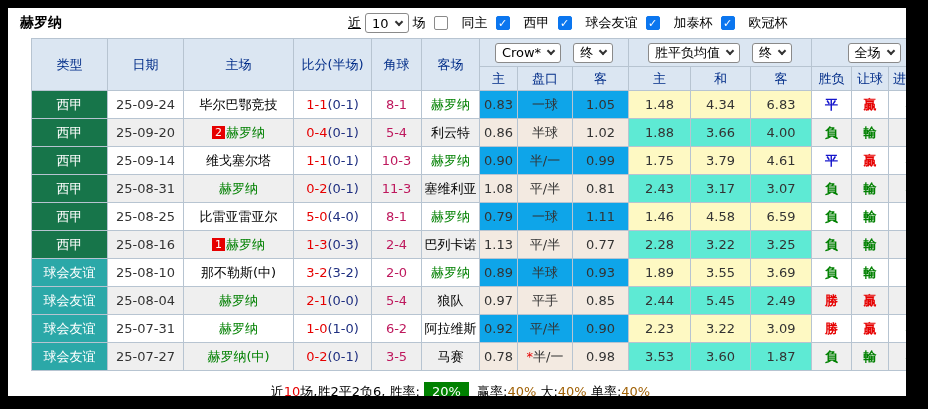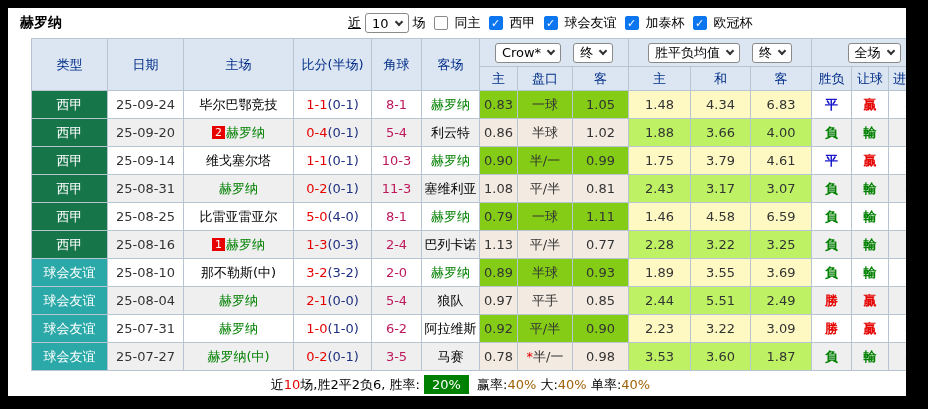--- a/index.html
+++ b/index.html
@@ -4,57 +4,57 @@
 <style>
   * { box-sizing: border-box; margin: 0; padding: 0; }
   html,body { width: 928px; height: 409px; background:#000; font-family:"DejaVu Sans", sans-serif; }
   .window { position:absolute; left:8px; top:8px; width:898px; height:388px; background:#fff; overflow:hidden; }
   .titlebar { height:30px; display:flex; align-items:center; padding-left:12px; position:relative; }
   .title { font-size:14px; font-weight:bold; color:#000; }
   .controls { position:absolute; left:340px; top:0; height:30px; display:flex; align-items:center; gap:4px; font-size:13px; color:#000; white-space:nowrap; }
   .link { text-decoration:underline; cursor:pointer; }
   .sel { display:inline-flex; align-items:center; justify-content:space-between; gap:7px; border:1px solid #8a8a8a; border-radius:3px; background:#fff; height:20px; padding:0 6px; font-size:13px; color:#000; cursor:pointer; }
   .chev { width:6px; height:6px; border-right:2px solid #333; border-bottom:2px solid #333; transform:rotate(45deg); margin-top:-3px; display:inline-block; }
-  .cb { display:inline-flex; align-items:center; gap:7px; margin-left:4px; cursor:pointer; }
+  .cb { display:inline-flex; align-items:center; gap:14px; margin-left:4px; cursor:pointer; }
   .box { width:14px; height:14px; border:1px solid #8a8a8a; border-radius:2px; background:#fff; display:inline-flex; align-items:center; justify-content:center; font-size:11px; color:#fff; }
   .box.checked { background:#0b76ef; border-color:#0b76ef; }
   .box.checked::after { content:"✓"; font-weight:bold; }
   table { border-collapse:collapse; table-layout:fixed; margin-left:23px; width:905px; font-size:13px; border:1px solid #9bacbc; }
   th, td { border:1px solid #b7c4d1; text-align:center; overflow:hidden; white-space:nowrap; }
   thead th { background:#dbe6f2; color:#002c88; font-weight:normal; }
   tr.h-top th { height:28px; }
   tr.h-sub th { height:24px; }
   .grp { }
   .grpwrap { display:flex; align-items:flex-start; justify-content:center; gap:12px; }
   tbody td { height:28px; color:#333; }
   tr.odd td { background:#ffffff; }
   tr.even td { background:#efefef; }
-  tr.odd td.c-odds { background:#84cc16; }
+  tr.odd td.c-odds { background:#0ea5e9; }
   tr.even td.c-odds { background:#f3eae1; }
   tr.odd td.c-avg { background:#fef9c3; }
-  tr.even td.c-avg { background:#bef264; }
+  tr.even td.c-avg { background:#5eead4; }
   td.c-type { color:#fff; }
   tr.odd td.liga, tr.even td.liga { background:#17754a; }
   tr.odd td.friendly, tr.even td.friendly { background:#2ba8a8; }
   td.c-date { color:#333; }
   .team { color:#000; }
   .team.g { color:#008000; }
   .rank-badge { display:inline-block; background:#e60000; color:#fff; font-size:11px; line-height:13px; min-width:13px; padding:0 1px; margin-right:1px; vertical-align:1px; }
   .ft { color:#e60000; }
   .ht { color:#1f2f80; }
   td.c-corner { color:#be185d; }
   .star { color:#e60000; }
   td.c-res { font-weight:bold; }
   .t-red { color:#e60000; }
   .t-green { color:#008000; }
   .t-blue { color:#1515cc; }
   .summary { margin-left:7px; width:891px; height:25px; line-height:25px; text-align:center; font-size:13px; color:#000; white-space:nowrap; }
   .s-red { color:#e60000; }
   .s-blue { color:#a16207; }
-  .rate-box { display:inline-block; background:#008000; color:#fff; padding:0 8px; margin:4px 4px; line-height:19px; }
+  .rate-box { display:inline-block; background:#008000; color:#fff; padding:0 8px; margin:11px 4px; line-height:19px; }
 </style>
 </head>
 <body>
 
 <div class="window">
   <div class="titlebar">
     <span class="title">赫罗纳</span>
     <div class="controls">
       <span class="link">近</span>
       <span class="sel">
@@ -280,21 +280,21 @@
           <td class="c-type friendly">球会友谊</td>
           <td class="c-date">25-08-04</td>
           <td class="c-team"><span class="team g">赫罗纳</span></td>
           <td class="c-score"><span class="ft">2-1</span><span class="ht">(0-0)</span></td>
           <td class="c-corner">5-4</td>
           <td class="c-team"><span class="team">狼队</span></td>
           <td class="c-odds">0.97</td>
           <td class="c-odds"><span>平手</span></td>
           <td class="c-odds">0.85</td>
           <td class="c-avg">2.44</td>
-          <td class="c-avg">5.51</td>
+          <td class="c-avg">5.45</td>
           <td class="c-avg">2.49</td>
           <td class="c-res t-red">勝</td>
           <td class="c-res t-red">贏</td>
           <td class="c-res t-blue">走</td>
         </tr>
         <tr class="odd">
           <td class="c-type friendly">球会友谊</td>
           <td class="c-date">25-07-31</td>
           <td class="c-team"><span class="team g">赫罗纳</span></td>
           <td class="c-score"><span class="ft">1-0</span><span class="ht">(1-0)</span></td>

